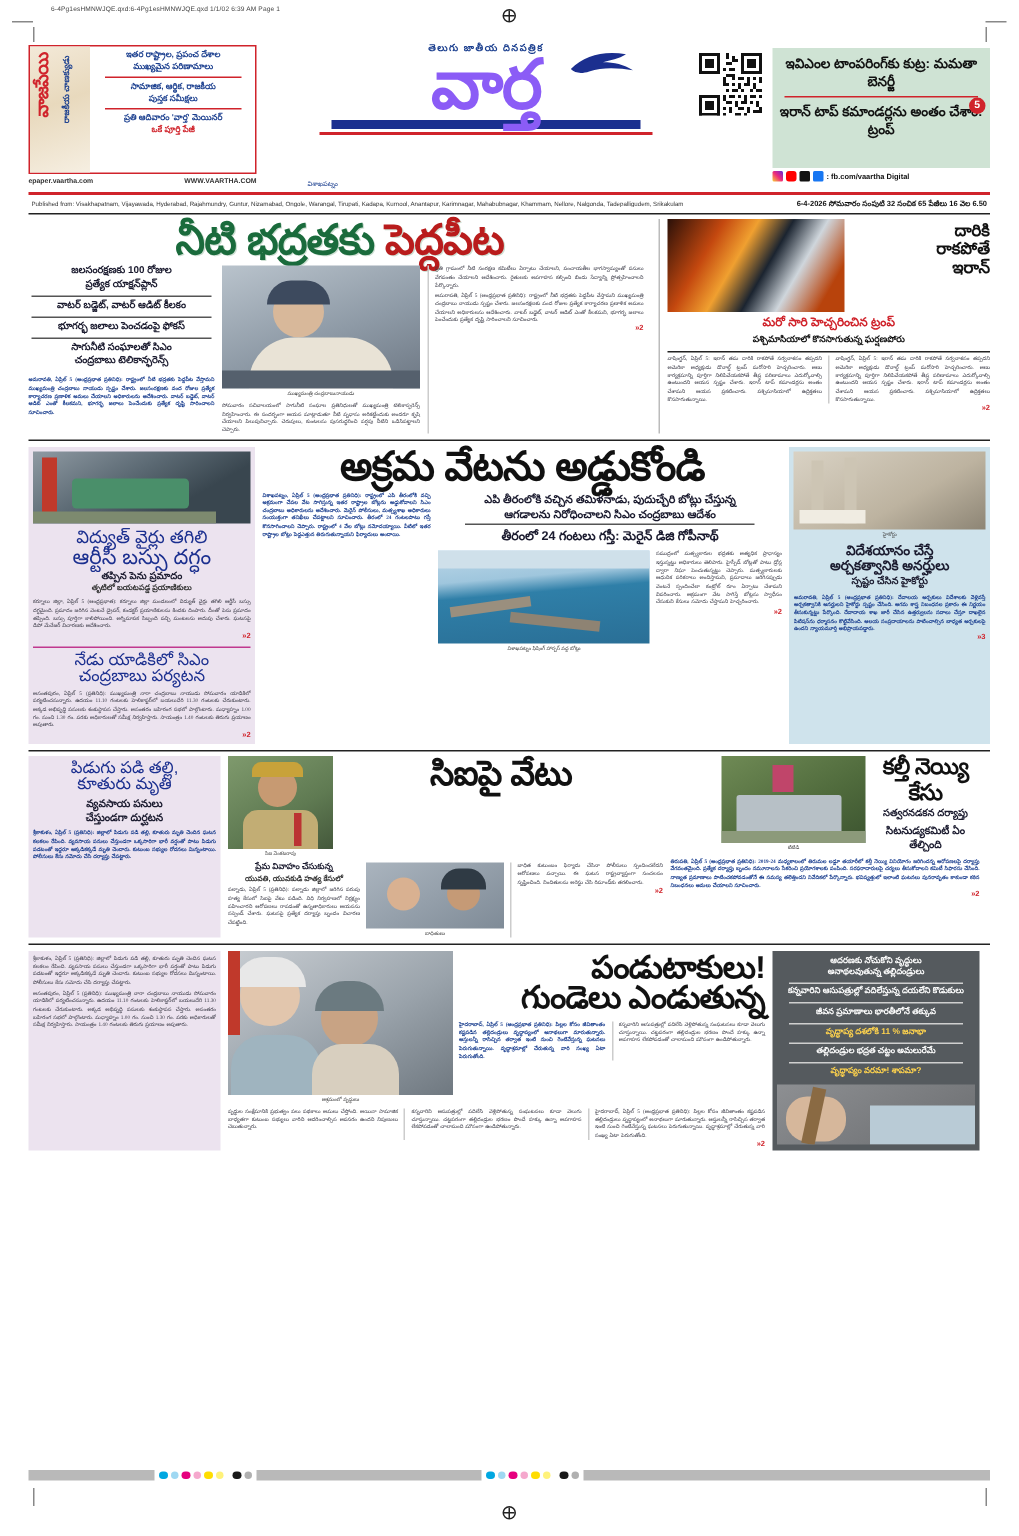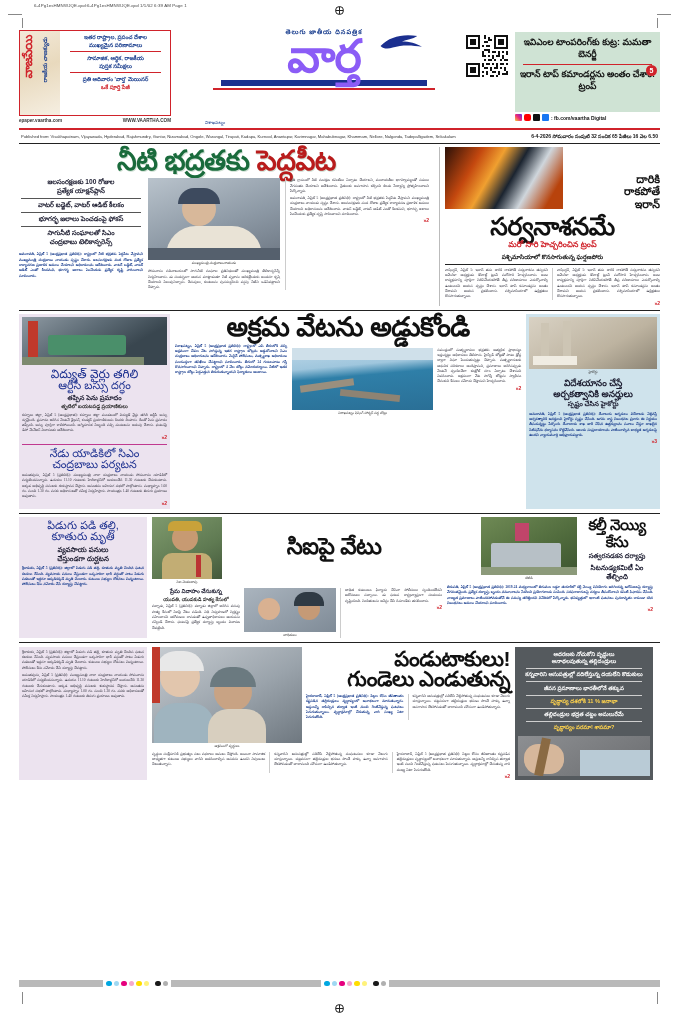--- a/index.html
+++ b/index.html
@@ -373,27 +373,26 @@
             <div class="body-text">ప్రతి గ్రామంలో నీటి సంరక్షణ కమిటీలు ఏర్పాటు చేయాలని, పంచాయతీల భాగస్వామ్యంతో పనులు వేగవంతం చేయాలని ఆదేశించారు. రైతులకు అవగాహన కల్పించి బిందు సేద్యాన్ని ప్రోత్సహించాలని పేర్కొన్నారు.</div>
             <div class="body-text" style="margin-top:2px;">అమరావతి, ఏప్రిల్ 5 (ఆంధ్రప్రభాత ప్రతినిధి): రాష్ట్రంలో నీటి భద్రతకు పెద్దపీట వేస్తామని ముఖ్యమంత్రి చంద్రబాబు నాయుడు స్పష్టం చేశారు. జలసంరక్షణకు వంద రోజుల ప్రత్యేక కార్యాచరణ ప్రణాళిక అమలు చేయాలని అధికారులను ఆదేశించారు. వాటర్ బడ్జెట్, వాటర్ ఆడిట్ ఎంతో కీలకమని, భూగర్భ జలాలు పెంచేందుకు ప్రత్యేక దృష్టి సారించాలని సూచించారు.</div>
             <div class="jump">»2</div>
           </div>
         </div>
       </div>
 
       <div class="top-right">
         <div style="display:flex;gap:4px;">
           <div class="photo" style="width:118px;height:62px;background:linear-gradient(120deg,#2a1008,#c4480f 25%,#f0a030 40%,#1b2430 55%,#cfd6dc 70%,#b8430c 88%);"></div>
-          <div style="flex:1;text-align:right;padding-top:2px;margin-top:24px;">
+          <div style="flex:1;text-align:right;padding-top:2px;">
             <div style="font-size:11px;font-weight:700;color:#111;line-height:1.15;">దారికి</div>
             <div style="font-size:11px;font-weight:700;color:#111;line-height:1.15;">రాకపోతే</div>
             <div style="font-size:11px;font-weight:700;color:#111;line-height:1.15;">ఇరాన్</div>
           </div>
         </div>
-        <div class="hd-xl" style="font-size:25px;color:#111;text-align:center;margin-top:3px;">సర్వనాశనమే</div>
         <div class="subhd" style="font-size:8px;color:#d0232b;margin-top:2px;">మరో సారి హెచ్చరించిన ట్రంప్</div>
         <div class="subhd" style="font-size:6px;color:#111;margin-top:2px;">పశ్చిమాసియాలో కొనసాగుతున్న ఘర్షణపోరు</div>
         <div class="thin-rule" style="margin:3px 0;"></div>
         <div style="display:flex;gap:4px;">
           <div class="body-text" style="flex:1;">వాషింగ్టన్, ఏప్రిల్ 5: ఇరాన్ తమ దారికి రాకపోతే సర్వనాశనం తప్పదని అమెరికా అధ్యక్షుడు డొనాల్డ్ ట్రంప్ మరోసారి హెచ్చరించారు. అణు కార్యక్రమాన్ని పూర్తిగా నిలిపివేయకపోతే తీవ్ర పరిణామాలు ఎదుర్కోవాల్సి ఉంటుందని ఆయన స్పష్టం చేశారు. ఇరాన్ టాప్ కమాండర్లను అంతం చేశామని ఆయన ప్రకటించారు. పశ్చిమాసియాలో ఉద్రిక్తతలు కొనసాగుతున్నాయి.</div>
           <div class="body-text" style="flex:1;border-left:.5px solid #ccc;padding-left:4px;">వాషింగ్టన్, ఏప్రిల్ 5: ఇరాన్ తమ దారికి రాకపోతే సర్వనాశనం తప్పదని అమెరికా అధ్యక్షుడు డొనాల్డ్ ట్రంప్ మరోసారి హెచ్చరించారు. అణు కార్యక్రమాన్ని పూర్తిగా నిలిపివేయకపోతే తీవ్ర పరిణామాలు ఎదుర్కోవాల్సి ఉంటుందని ఆయన స్పష్టం చేశారు. ఇరాన్ టాప్ కమాండర్లను అంతం చేశామని ఆయన ప్రకటించారు. పశ్చిమాసియాలో ఉద్రిక్తతలు కొనసాగుతున్నాయి.</div>
         </div>
         <div class="jump">»2</div>
       </div>
     </div>
@@ -403,21 +402,21 @@
 
     <div class="mid">
 
       <div class="mid-left">
         <div class="photo" style="height:48px;background:linear-gradient(150deg,#8f9aa3,#5c6a74 40%,#39464f 70%);">
           <div style="position:absolute;left:6px;top:4px;width:10px;height:40px;background:#c0392b;"></div>
           <div style="position:absolute;left:26px;top:18px;width:78px;height:20px;border-radius:3px;background:#4a8f6a;"></div>
           <div style="position:absolute;left:0;bottom:0;width:122px;height:8px;background:#7d8a6f;"></div>
         </div>
         <div class="h-blue" style="font-size:12px;margin-top:3px;">విద్యుత్ వైర్లు తగిలి</div>
-        <div class="h-blue" style="font-size:11px;">ఆర్టీసీ బస్సు దగ్ధం</div>
+        <div class="h-blue" style="font-size:14px;">ఆర్టీసీ బస్సు దగ్ధం</div>
         <div class="subhd" style="font-size:6.6px;color:#1a1a2e;margin-top:2px;">తప్పిన పెను ప్రమాదం</div>
         <div class="subhd" style="font-size:5.2px;color:#333;">తృటిలో బయటపడ్డ ప్రయాణికులు</div>
         <div class="body-text" style="margin-top:3px;">కర్నూలు జిల్లా, ఏప్రిల్ 5 (ఆంధ్రప్రభాత): కర్నూలు జిల్లా మండలంలో విద్యుత్ వైర్లు తగిలి ఆర్టీసీ బస్సు దగ్ధమైంది. ప్రమాదం జరిగిన వెంటనే డ్రైవర్, కండక్టర్ ప్రయాణికులను కిందకు దింపారు. దీంతో పెను ప్రమాదం తప్పింది. బస్సు పూర్తిగా కాలిపోయింది. అగ్నిమాపక సిబ్బంది వచ్చి మంటలను అదుపు చేశారు. ఘటనపై డిపో మేనేజర్ విచారణకు ఆదేశించారు.</div>
         <div class="jump">»2</div>
         <div style="clear:both;height:2px;"></div>
         <div style="height:.8px;background:#c0398f;margin:2px 0 3px;"></div>
         <div class="h-blue" style="font-size:11px;">నేడు యాడికిలో సిఎం</div>
         <div class="h-blue" style="font-size:11px;">చంద్రబాబు పర్యటన</div>
         <div class="body-text" style="margin-top:3px;">అనంతపురం, ఏప్రిల్ 5 (ప్రతినిధి): ముఖ్యమంత్రి నారా చంద్రబాబు నాయుడు సోమవారం యాడికిలో పర్యటించనున్నారు. ఉదయం 11.10 గంటలకు హెలికాప్టర్‌లో బయలుదేరి 11.30 గంటలకు చేరుకుంటారు. అక్కడ అభివృద్ధి పనులకు శంకుస్థాపన చేస్తారు. అనంతరం బహిరంగ సభలో పాల్గొంటారు. మధ్యాహ్నం 1.00 గం. నుంచి 1.30 గం. వరకు అధికారులతో సమీక్ష నిర్వహిస్తారు. సాయంత్రం 1.40 గంటలకు తిరుగు ప్రయాణం అవుతారు.</div>
         <div class="jump">»2</div>
@@ -426,20 +425,26 @@
       <div class="mid-center">
         <div class="hd-xl h-black-xl">అక్రమ వేటను అడ్డుకోండి</div>
 
         <div class="mc-cols">
           <div style="width:112px;">
             <div class="body-text">
               <span class="lede">విశాఖపట్నం, ఏప్రిల్ 5 (ఆంధ్రప్రభాత ప్రతినిధి): రాష్ట్రంలో ఎపి తీరంలోకి వచ్చి అక్రమంగా చేపల వేట సాగిస్తున్న ఇతర రాష్ట్రాల బోట్లను అడ్డుకోవాలని సిఎం చంద్రబాబు అధికారులను ఆదేశించారు. మెరైన్ పోలీసులు, మత్స్యశాఖ అధికారులు సంయుక్తంగా తనిఖీలు చేపట్టాలని సూచించారు. తీరంలో 24 గంటలపాటు గస్తీ కొనసాగించాలని చెప్పారు. రాష్ట్రంలో 4 వేల బోట్లు నమోదయ్యాయి. వీటిలో ఇతర రాష్ట్రాల బోట్లు పెద్దఎత్తున తిరుగుతున్నాయని ఫిర్యాదులు అందాయి.</span>
             </div>
           </div>
           <div style="flex:1;">
+            <div class="mid-sub">
+              <div class="m">ఎపి తీరంలోకి వచ్చిన తమిళనాడు, పుదుచ్చేరి బోట్లు చేస్తున్న</div>
+              <div class="m">ఆగడాలను నిరోధించాలని సిఎం చంద్రబాబు ఆదేశం</div>
+              <div style="height:.6px;background:#555;margin:2px 18px;"></div>
+              <div class="m" style="font-size:8.4px;">తీరంలో 24 గంటలు గస్తీ: మెరైన్ డిజి గోపీనాథ్</div>
+            </div>
             <div style="display:flex;gap:4px;margin-top:4px;">
               <div style="flex:1;">
                 <div class="photo" style="height:62px;background:linear-gradient(175deg,#bcd7e8 0%,#9fc6dd 30%,#2f7fa8 45%,#2a6f96 100%);">
                   <div style="position:absolute;left:8px;top:34px;width:54px;height:7px;background:#9a8f7e;transform:rotate(-8deg);"></div>
                   <div style="position:absolute;left:48px;top:44px;width:60px;height:7px;background:#8e8373;transform:rotate(6deg);"></div>
                   <div style="position:absolute;left:0;top:0;width:100%;height:12px;background:#cfe0ea;"></div>
                 </div>
                 <div class="cap">విశాఖపట్నం ఫిషింగ్ హార్బర్ వద్ద బోట్లు</div>
               </div>
               <div style="width:84px;">
@@ -488,21 +493,21 @@
           <div style="width:70px;">
             <div class="photo" style="height:62px;background:linear-gradient(150deg,#7f9a6d,#5f7a52 60%,#44583b);">
               <div style="position:absolute;left:20px;top:8px;width:26px;height:26px;border-radius:50%;background:#c79a72;"></div>
               <div style="position:absolute;left:16px;top:4px;width:34px;height:10px;border-radius:6px 6px 0 0;background:#c8a23a;"></div>
               <div style="position:absolute;left:10px;bottom:0;width:50px;height:26px;border-radius:10px 10px 0 0;background:#c2ad74;"></div>
               <div style="position:absolute;left:44px;bottom:2px;width:5px;height:22px;background:#b33;"></div>
             </div>
             <div class="cap">సిఐ వెంకటరావు</div>
           </div>
           <div style="flex:1;">
-            <div class="hd-xl h-xl-black" style="margin-top:18px;">సిఐపై వేటు</div>
+            <div class="hd-xl h-xl-black" style="margin-top:0;">సిఐపై వేటు</div>
           </div>
         </div>
         <div style="display:flex;gap:4px;margin-top:3px;">
           <div style="width:88px;">
             <div class="subhd" style="font-size:5.6px;color:#1a1a2e;">ప్రేమ వివాహం చేసుకున్న</div>
             <div class="subhd" style="font-size:5px;color:#333;">యువతి, యువకుడి హత్య కేసులో</div>
             <div class="body-text" style="margin-top:2px;">పల్నాడు, ఏప్రిల్ 5 (ప్రతినిధి): పల్నాడు జిల్లాలో జరిగిన పరువు హత్య కేసులో సిఐపై వేటు పడింది. విధి నిర్వహణలో నిర్లక్ష్యం వహించారని ఆరోపణలు రావడంతో ఉన్నతాధికారులు ఆయనను సస్పెండ్ చేశారు. ఘటనపై ప్రత్యేక దర్యాప్తు బృందం విచారణ చేపట్టింది.</div>
           </div>
           <div style="width:92px;">
             <div class="photo" style="height:44px;background:linear-gradient(150deg,#aab4be,#7f8b97);">

